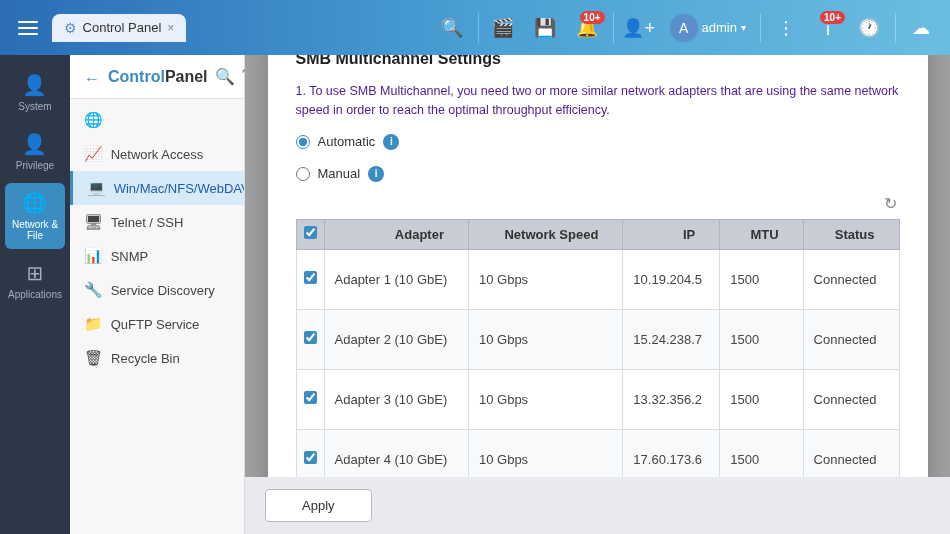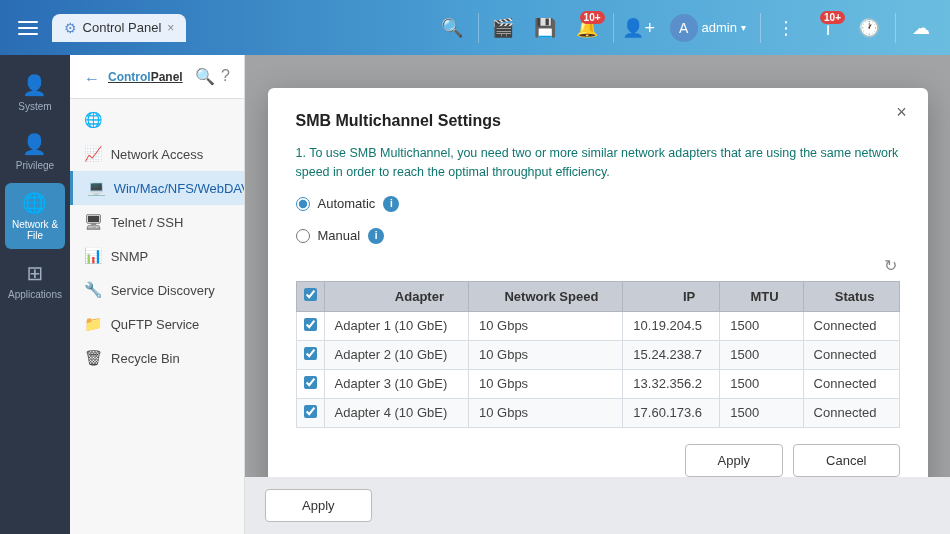--- a/index.html
+++ b/index.html
@@ -82,21 +82,21 @@
     
     .nav-panel {
       width: 175px; background: #f7f7f7; border-right: 1px solid #ddd;
       display: flex; flex-direction: column;
     }
     .nav-header {
       padding: 12px 14px; display: flex; align-items: center; gap: 8px;
       border-bottom: 1px solid #e0e0e0; background: white;
     }
     .nav-header-back { color: #5a8fcb; cursor: pointer; font-size: 16px; }
-    .nav-header-title { font-size: 12px; font-weight: bold; color: #333; text-decoration: underline; }
+    .nav-header-title { font-size: 16px; font-weight: bold; color: #333; }
     .nav-header-title span.blue { color: #3a8cc1; }
     .nav-header-icons { margin-left: auto; display: flex; gap: 6px; color: #888; cursor: pointer; }
 
     .nav-menu { flex: 1; overflow-y: auto; padding: 4px 0; }
     .nav-menu-item {
       display: flex; align-items: center; gap: 8px;
       padding: 8px 14px; cursor: pointer; font-size: 13px; color: #444;
     }
     .nav-menu-item.active { background: #d8eaf8; color: #1a5fa8; border-left: 3px solid #3a8cc1; }
     .nav-menu-item .nm-icon { font-size: 15px; flex-shrink: 0; }
@@ -132,21 +132,21 @@
     }
     .modal-close {
       position: absolute; top: 12px; right: 14px;
       font-size: 18px; cursor: pointer; color: #666;
       width: 24px; height: 24px; display: flex; align-items: center; justify-content: center;
     }
     .modal-title {
       font-size: 16px; font-weight: bold; color: #222; margin-bottom: 14px;
     }
     .modal-info {
-      font-size: 12.5px; color: #0f766e; margin-bottom: 6px; line-height: 1.5;
+      font-size: 12.5px; color: #4c1d95; margin-bottom: 6px; line-height: 1.5;
     }
     .modal-radio-group {
       display: flex; flex-direction: column; gap: 16px; margin: 14px 0 10px;
     }
     .radio-item {
       display: flex; align-items: center; gap: 8px; font-size: 13px; color: #333;
     }
     .radio-item input[type=radio] { accent-color: #3a8cc1; width: 14px; height: 14px; }
     .info-icon {
       display: inline-flex; align-items: center; justify-content: center;
@@ -164,21 +164,21 @@
 
     
     .modal-table {
       width: 100%; border-collapse: collapse; font-size: 13px; margin-bottom: 16px;
     }
     .modal-table th {
       background: #c8ccd4; padding: 7px 24px; text-align: right; font-weight: 600;
       color: #333; border: 1px solid #b0b5bf;
     }
     .modal-table td {
-      padding: 6px 10px; border: 1px solid #d8dce3; color: #444; background: white;
+      padding: 22px 10px; border: 1px solid #d8dce3; color: #444; background: white;
     }
     .modal-table tr:nth-child(even) td { background: #f8f9fa; }
     .modal-table td.check-cell, .modal-table th.check-cell {
       width: 28px; text-align: center; padding: 6px 4px;
     }
     .modal-table input[type=checkbox] { accent-color: #3a8cc1; }
 
     .modal-footer {
       display: flex; justify-content: flex-end; gap: 10px; margin-top: 4px;
     }

